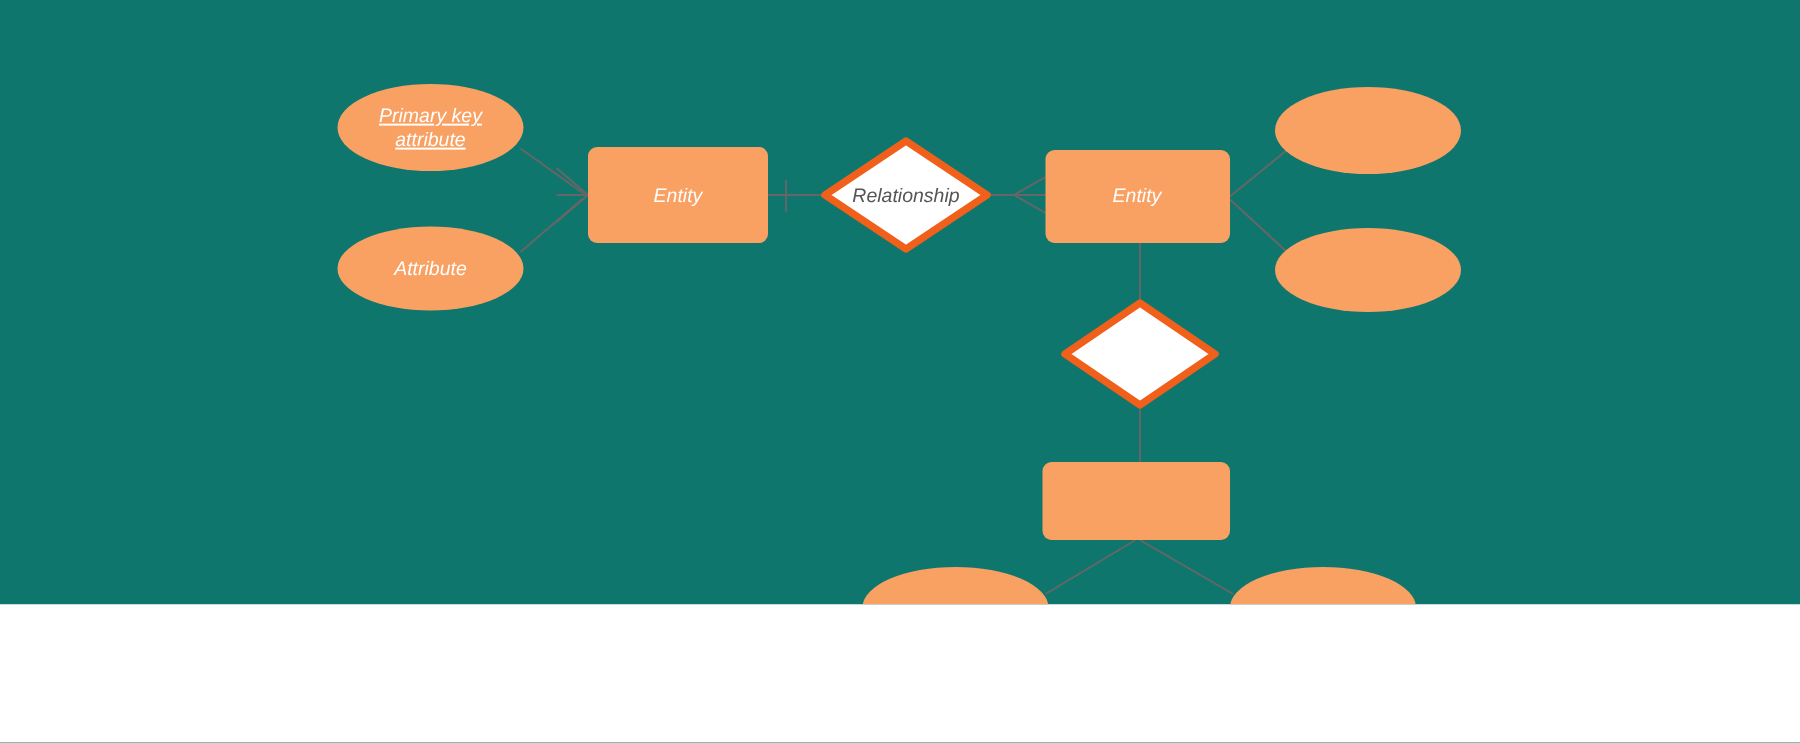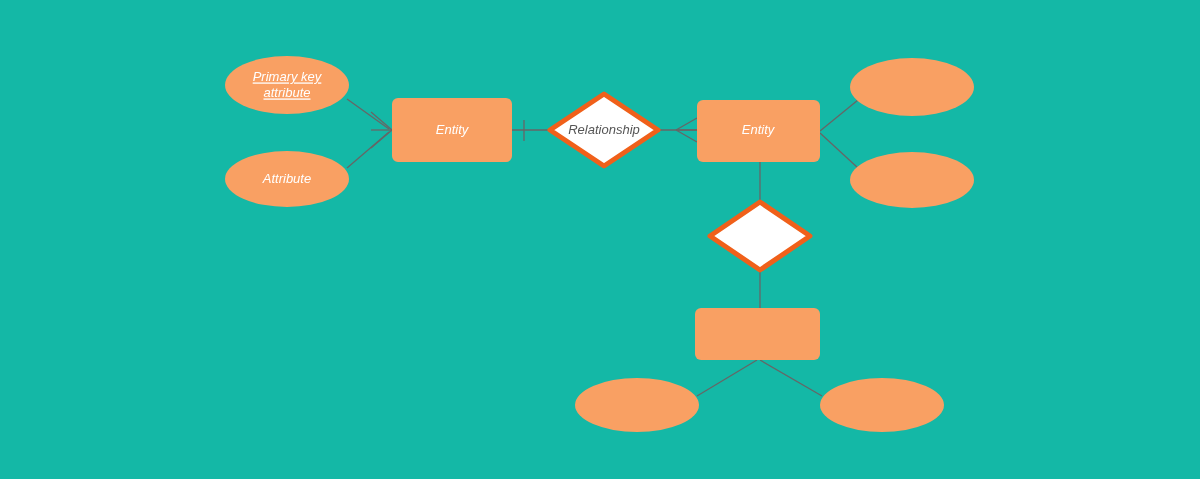--- a/index.html
+++ b/index.html
@@ -3,22 +3,22 @@
 <meta charset="utf-8">
 <style>
   html, body {
     margin: 0;
     padding: 0;
     background: #ffffff;
   }
   #canvas-wrap {
     position: relative;
     width: 1200px;
-    height: 479px;
-    background: #14b8a6;
+    height: 403px;
+    background: #0f766e;
     overflow: hidden;
     font-family: "Liberation Sans", sans-serif;
   }
   #er-svg {
     position: absolute;
     top: 0;
     left: 0;
     width: 1200px;
     height: 495px;
   }

